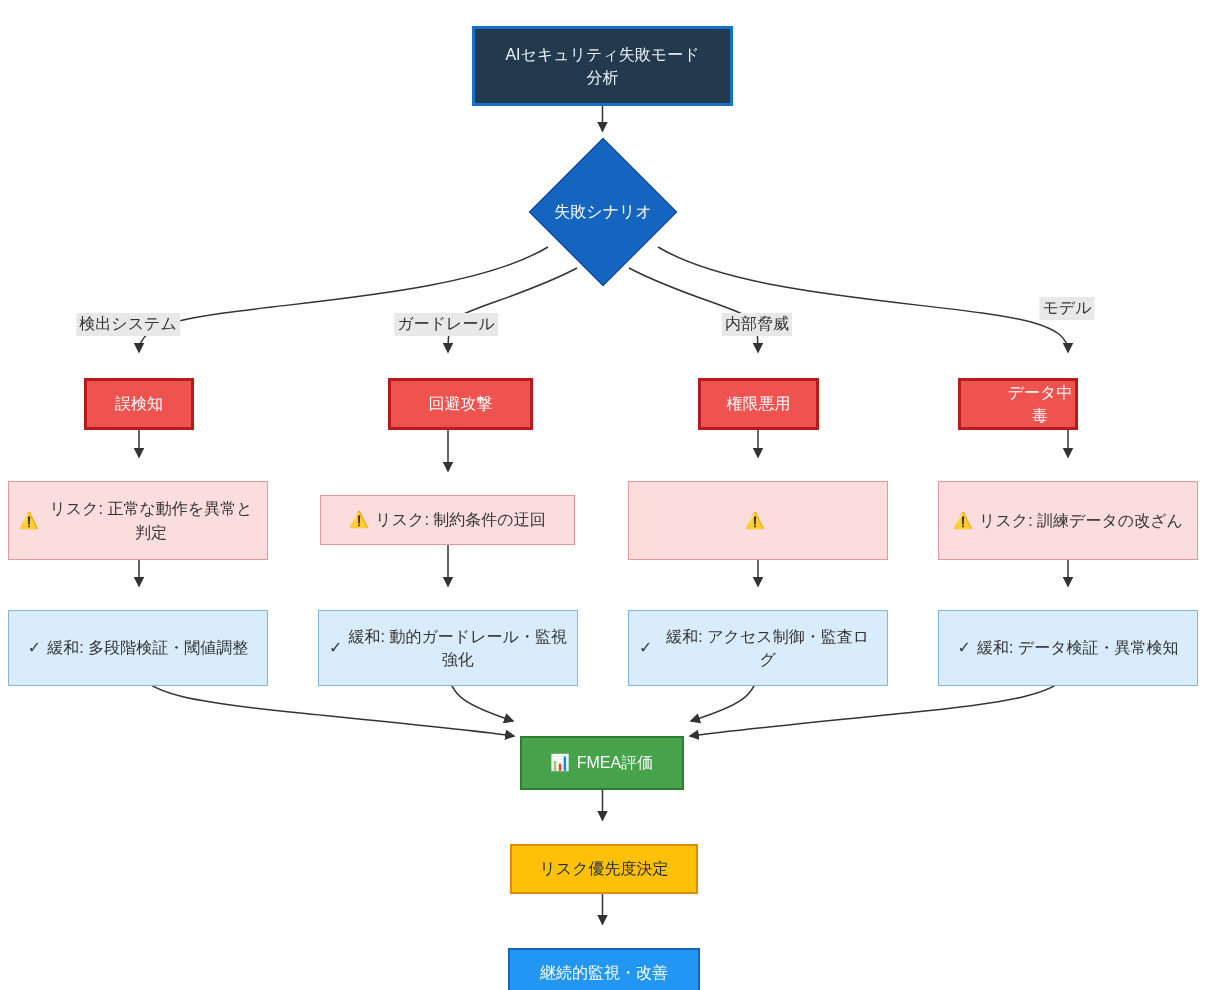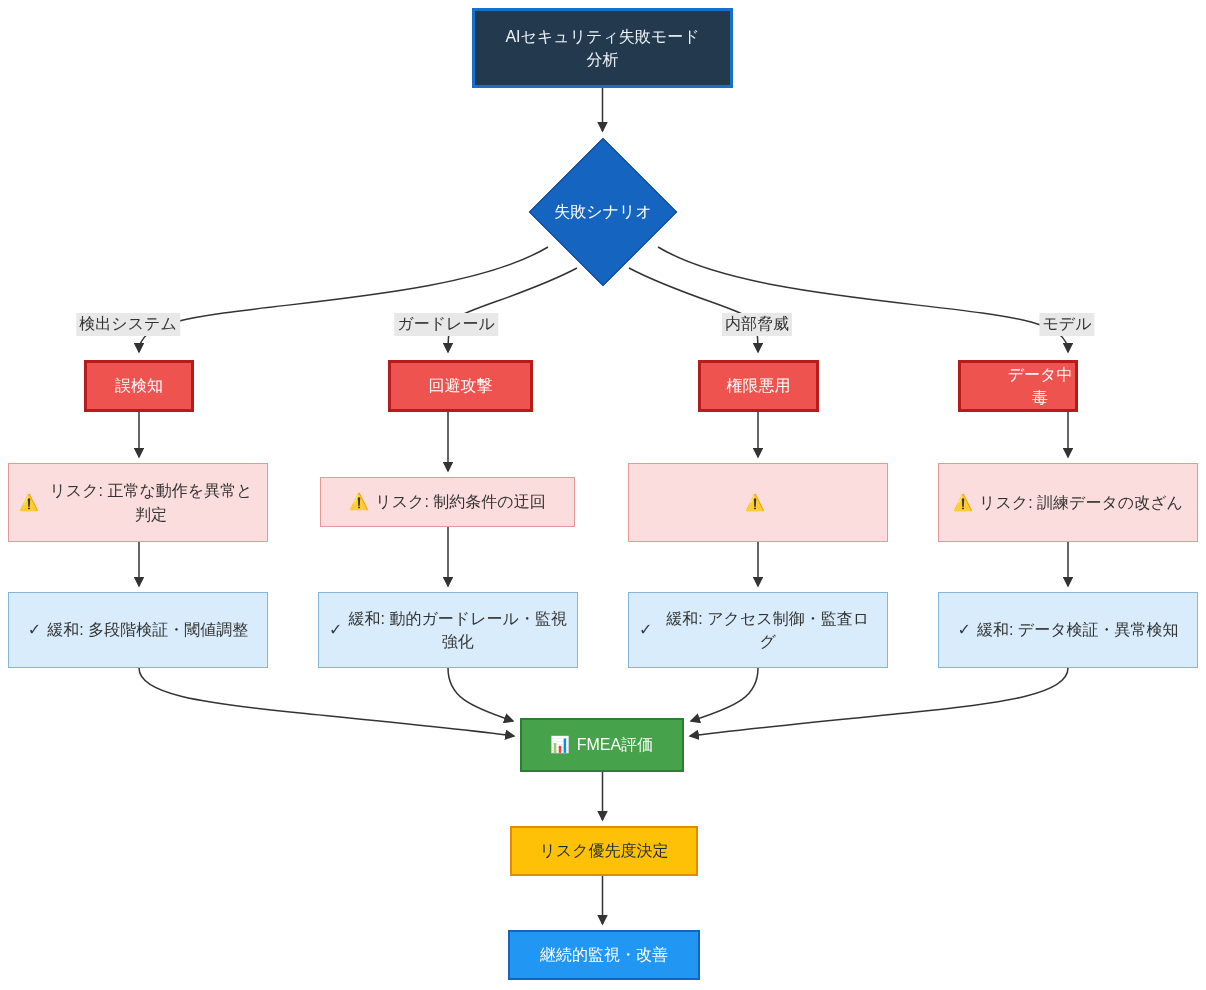--- a/index.html
+++ b/index.html
@@ -1,21 +1,21 @@
 <!DOCTYPE html>
 <html style="--title_fill: #22394e; --title_border: #1871c9; --decision_fill: #1565c0; --decision_border: #0d47a1; --failure_fill: #ef5350; --failure_border: #b71c1c; --risk_fill: #fbdddd; --risk_border: #e59898; --mitigation_fill: #d9ecfb; --mitigation_border: #85b5da; --fmea_fill: #47a34b; --fmea_border: #2e7d32; --priority_fill: #ffc107; --priority_border: #e08b00; --monitor_fill: #2196f3; --monitor_border: #1565c0; --edge_label_bg: #e8e8e8; --arrow: #333333;"><head>
 <meta charset="utf-8">
 <style>
   html,body{margin:0;padding:0;background:#ffffff;}
   .canvas{
     position:relative;width:1206px;height:990px;background:#ffffff;overflow:hidden;
     font-family:"Liberation Sans","DejaVu Sans",sans-serif;color:#333;
   }
   .edges{position:absolute;left:0;top:0;z-index:0;}
-  .node{position:absolute;z-index:1;box-sizing:border-box;display:flex;align-items:center;justify-content:center;text-align:center;font-size:16px;line-height:1.45;}
+  .node{position:absolute;z-index:1;box-sizing:border-box;display:flex;align-items:center;justify-content:center;text-align:center;font-size:16px;line-height:1.45;margin-top:18px;}
   .title-node{
     left:472px;top:8px;width:261px;height:80px;
     background:var(--title_fill,#22394e);border:3px solid var(--title_border,#1871c9);
     color:#eef3f8;white-space:pre-line;font-size:16px;
   }
   
   .diamond-wrap{position:absolute;left:528px;top:137px;width:150px;height:150px;z-index:1;}
   .diamond-shape{
     position:absolute;left:50%;top:50%;width:105px;height:105px;
     transform:translate(-50%,-50%) rotate(45deg);
@@ -107,21 +107,21 @@
 分析</div>
 
   <div class="diamond-wrap">
     <div class="diamond-shape"></div>
     <div class="diamond-label">失敗シナリオ</div>
   </div>
 
   <div class="edge-label" style="left:128px;top:313px;">検出システム</div>
   <div class="edge-label" style="left:446px;top:313px;">ガードレール</div>
   <div class="edge-label" style="left:757px;top:313px;">内部脅威</div>
-  <div class="edge-label" style="left:1067px;top:313px;">モデル</div>
+  <div class="edge-label" style="left:1067px;top:297px;">モデル</div>
 
   <div class="node failure c1">誤検知</div>
   <div class="node failure c2">回避攻撃</div>
   <div class="node failure c3">権限悪用</div>
   <div class="node failure c4">データ中毒</div>
 
   <div class="node risk c1">
     <span class="icon">⚠️</span>
     <span class="wrap-text">リスク: 正常な動作を異常と判定</span>
   </div>

